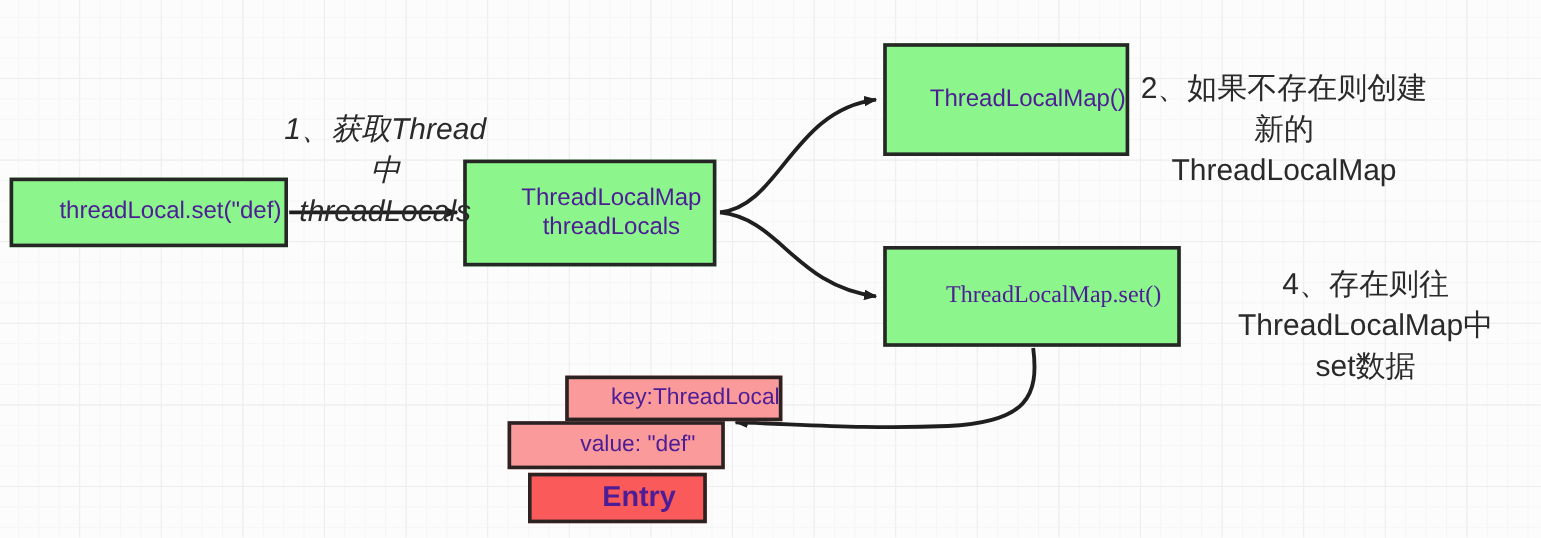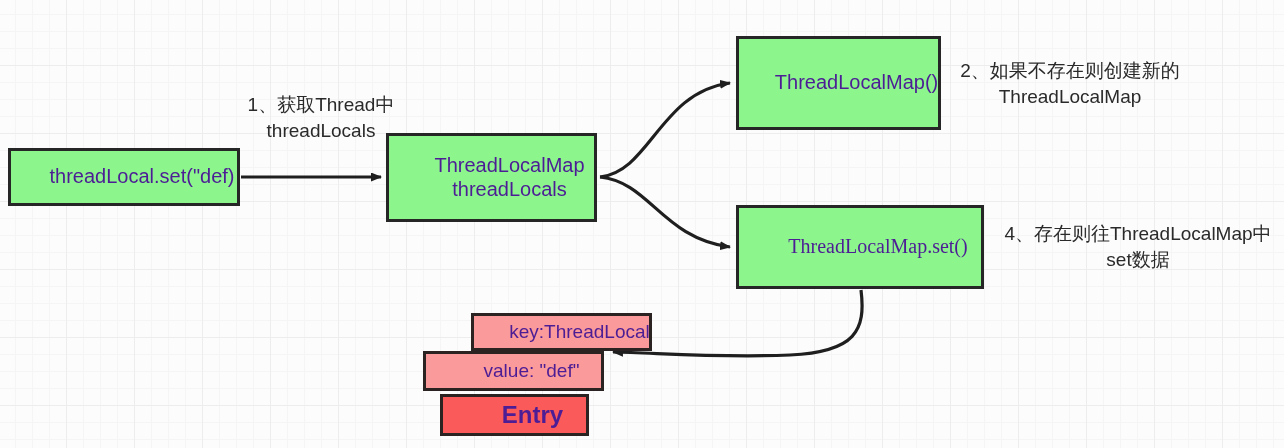--- a/index.html
+++ b/index.html
@@ -69,37 +69,37 @@
   .red-node {
     background-color: #fb5a5a;
     border: 3px solid #2b2222;
     font-size: 24px;
     font-weight: bold;
   }
 
   .note {
     position: absolute;
     text-align: center;
-    font-size: 19px;
+    font-size: 25px;
     color: #2a2a2a;
     line-height: 1.35;
     white-space: pre-line;
   }
 
   
   #node-set-call      { left: 8px;   top: 148px; width: 232px; height: 58px; }
   #node-threadlocals  { left: 386px; top: 133px; width: 211px; height: 89px; }
   #node-map-ctor      { left: 736px; top: 36px;  width: 205px; height: 94px; }
   #node-map-set       { left: 736px; top: 205px; width: 248px; height: 84px; font-family: Liberation Serif, serif; }
 
   #node-entry-key     { left: 423px; top: 313px; width: 181px; height: 38px; margin-left: 48px; }
   #node-entry-value   { left: 423px; top: 351px; width: 181px; height: 40px; }
   #node-entry-label   { left: 440px; top: 394px; width: 149px; height: 42px; }
 
-  #note-1 { left: 226px; top: 92px;  width: 190px; }
+  #note-1 { left: 226px; top: 92px;  width: 190px; font-style: italic; }
   #note-2 { left: 948px; top: 58px;  width: 244px; }
   #note-3 { left: 992px; top: 221px; width: 292px; }
   #note-4 { left: 766px; top: 366px; width: 312px; }
 </style>
 </head>
 <body>
 
 <div id="canvas">
 
   <svg id="edges" viewBox="0 0 1284 448" width="1284" height="448">

